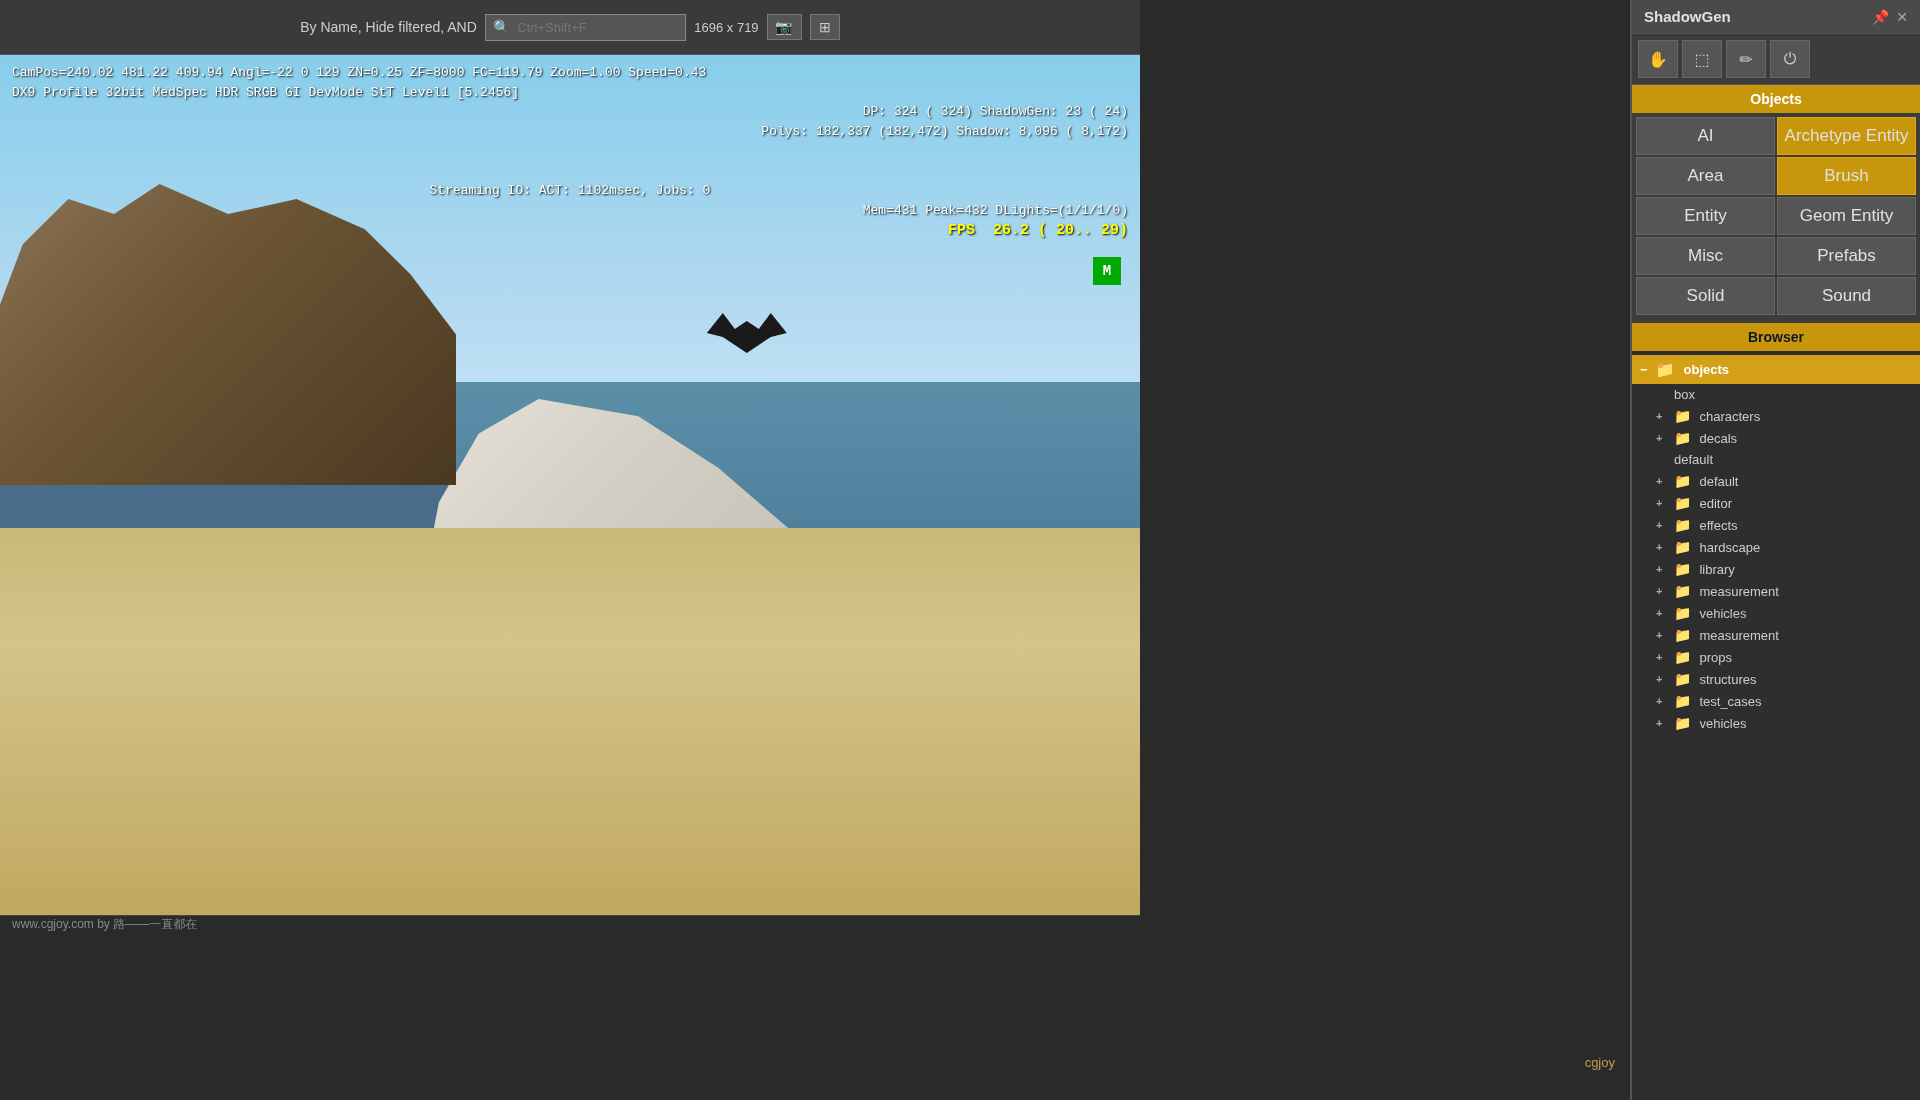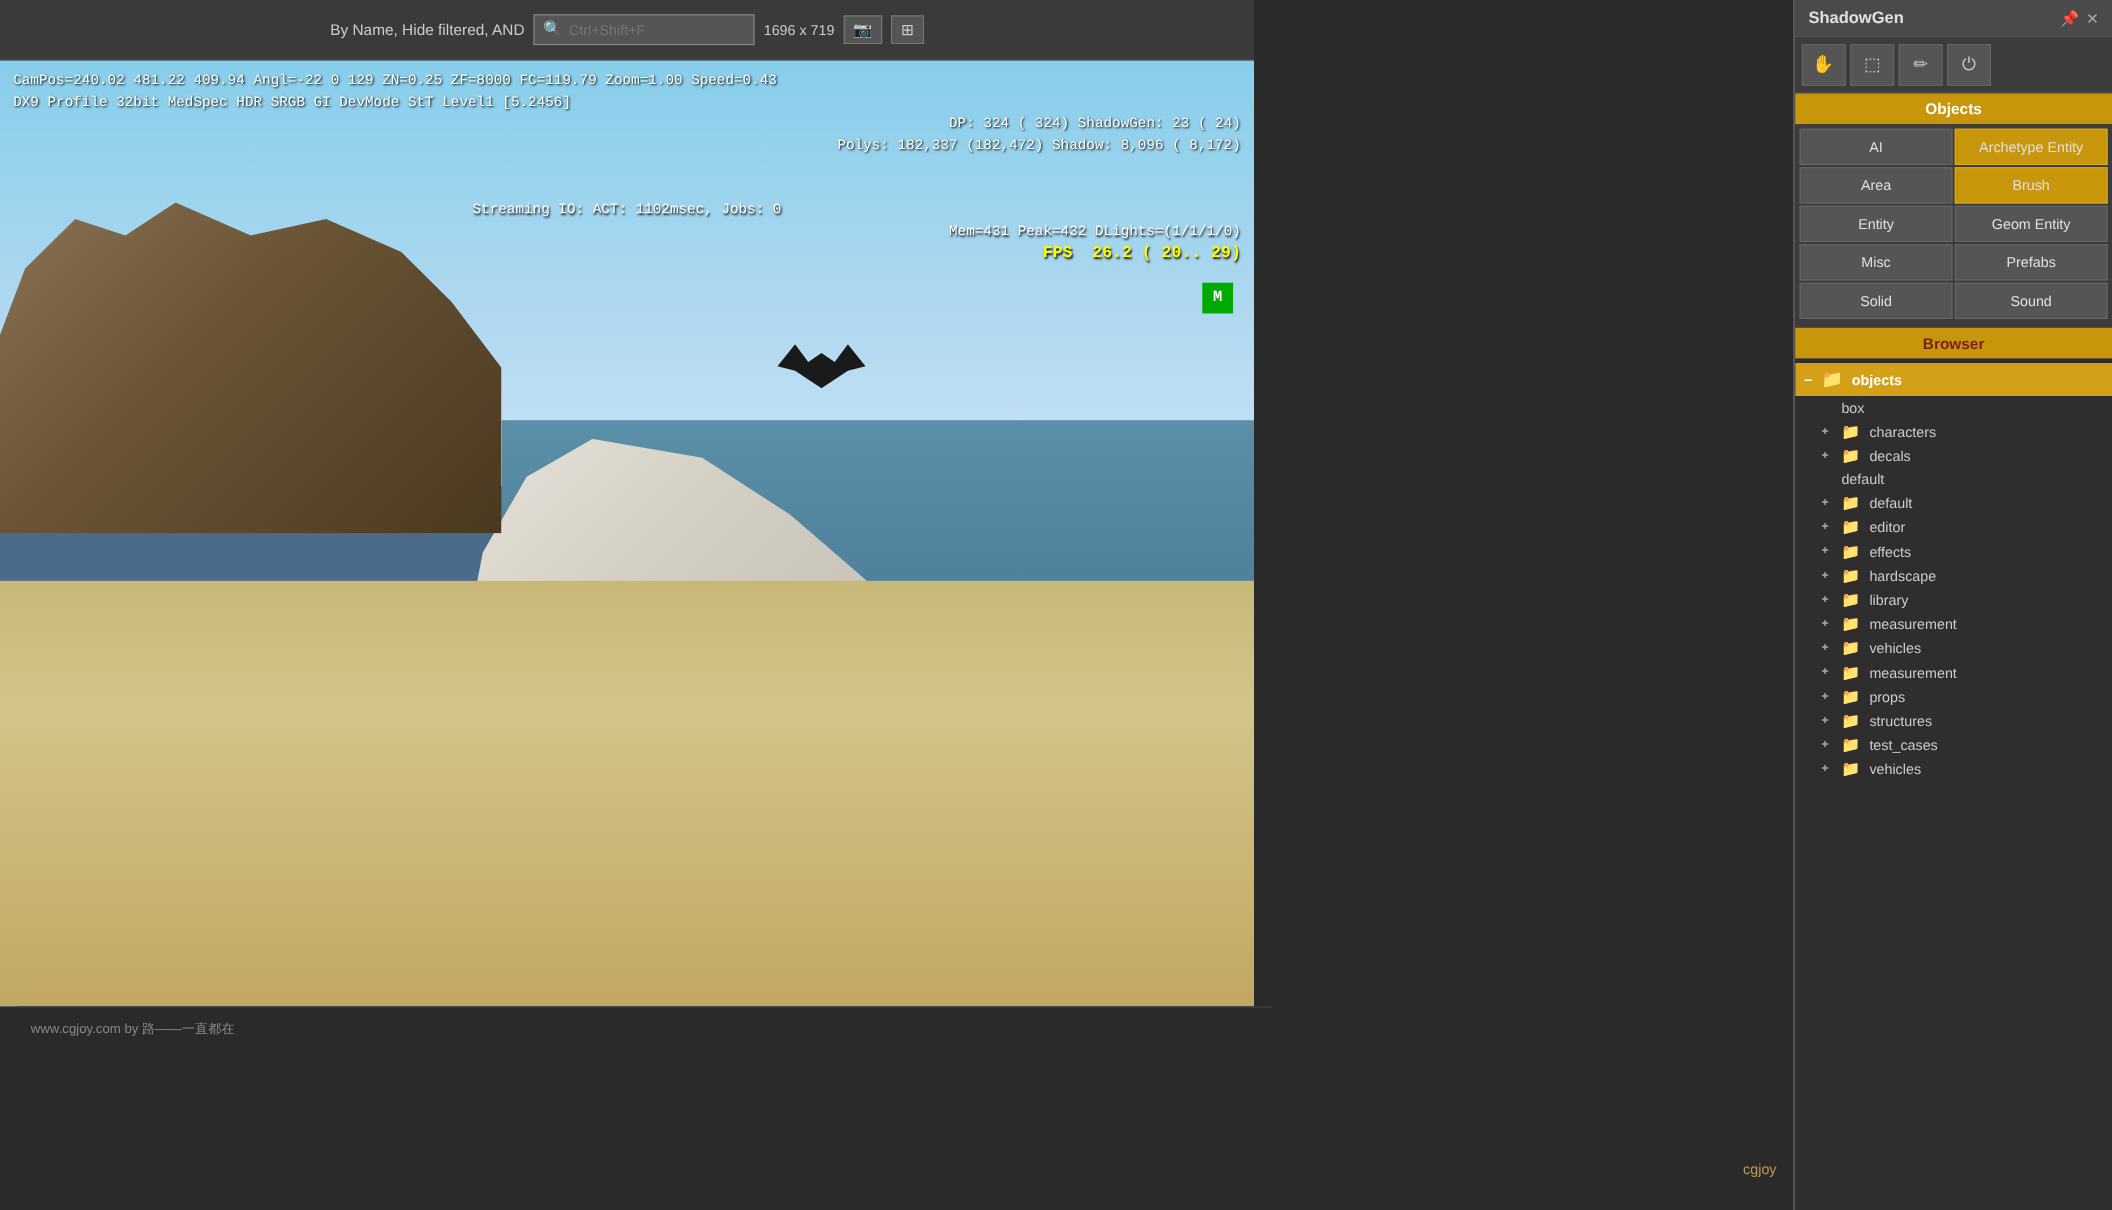--- a/index.html
+++ b/index.html
@@ -234,31 +234,31 @@
       gap: 2px;
       padding: 4px;
       background: #3c3c3c;
     }
 
     .obj-btn {
       background: #555;
       border: 1px solid #666;
       color: #e0e0e0;
       font-family: Arial, sans-serif;
-      font-size: 13px;
+      font-size: 17px;
       padding: 8px 6px;
       cursor: pointer;
       text-align: center;
     }
     .obj-btn.active { background: #c8960a; border-color: #e0a810; }
 
     
     .browser-header {
       background: #c8960a;
-      color: #7f1d1d;
+      color: #0f172a;
       font-family: Arial, sans-serif;
       font-size: 14px;
       font-weight: bold;
       padding: 6px 12px;
       text-align: center;
       margin-top: 4px;
     }
 
     .browser-tree {
       flex: 1;
@@ -280,26 +280,25 @@
     .tree-item.root-item {
       background: #d4a017;
       color: #fff;
       font-weight: bold;
       padding: 5px 8px;
     }
 
     
     #bottom-bar {
       position: absolute;
-      bottom: 0; left: 16px;
+      bottom: 0; left: 0;
       width: 1140px;
       height: 40px;
       background: #2a2a2a;
       display: flex;
-      align-items: center;
       padding: 0 12px;
       border-top: 1px solid #444;
     }
 
     .bottom-text {
       color: #888;
       font-size: 12px;
       font-family: Arial, sans-serif;
     }
 

